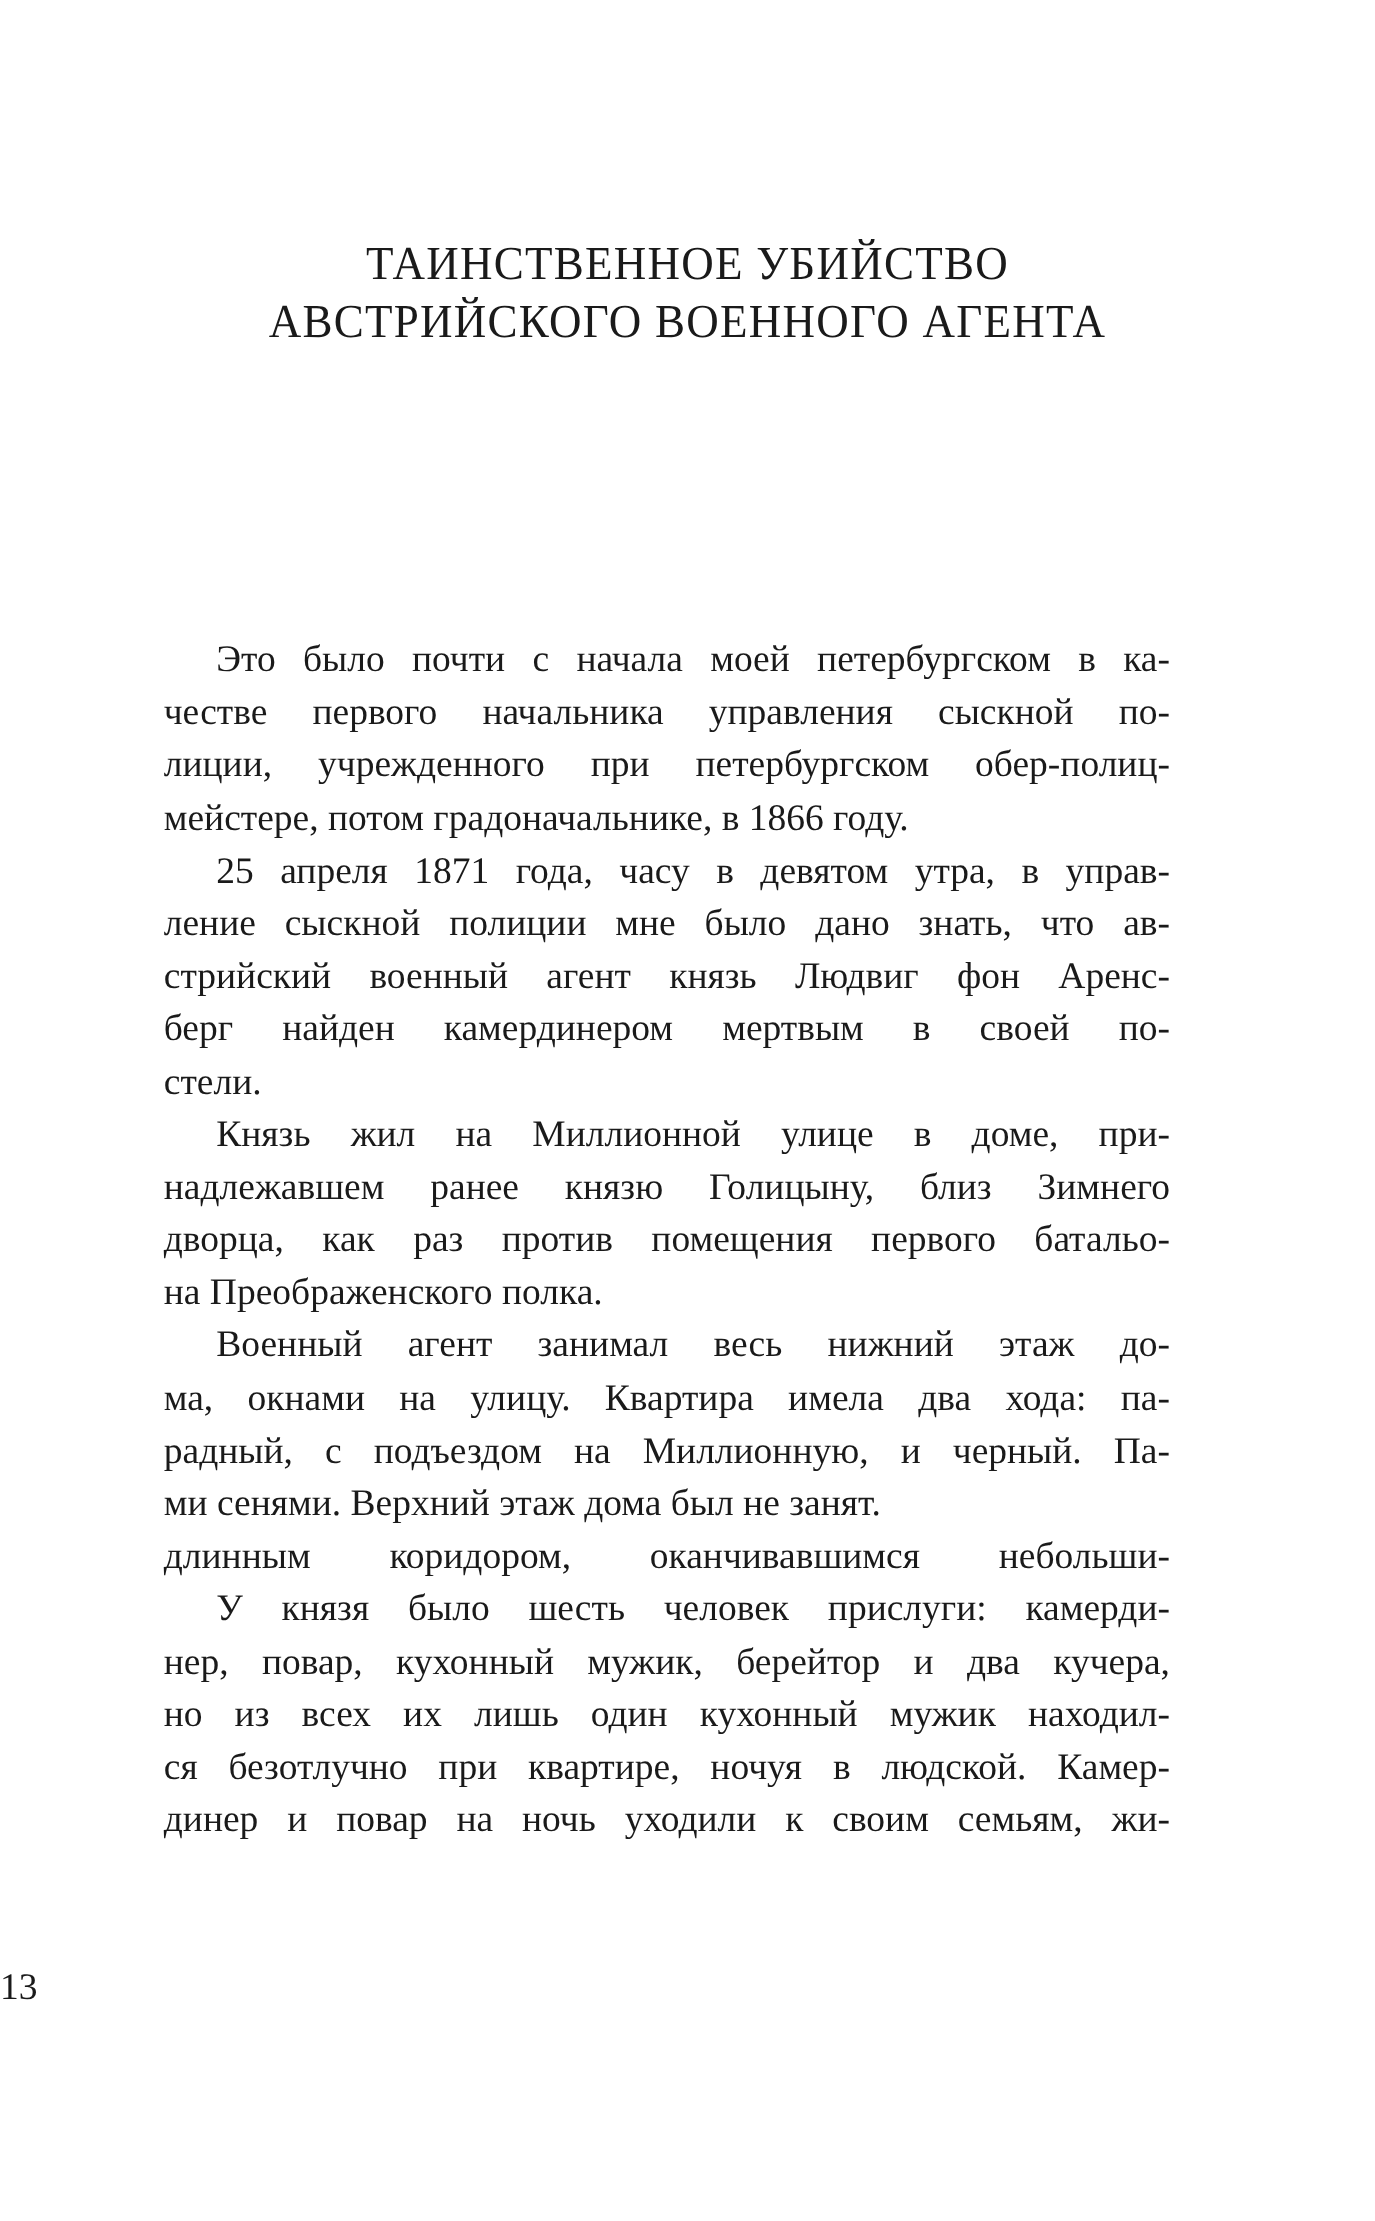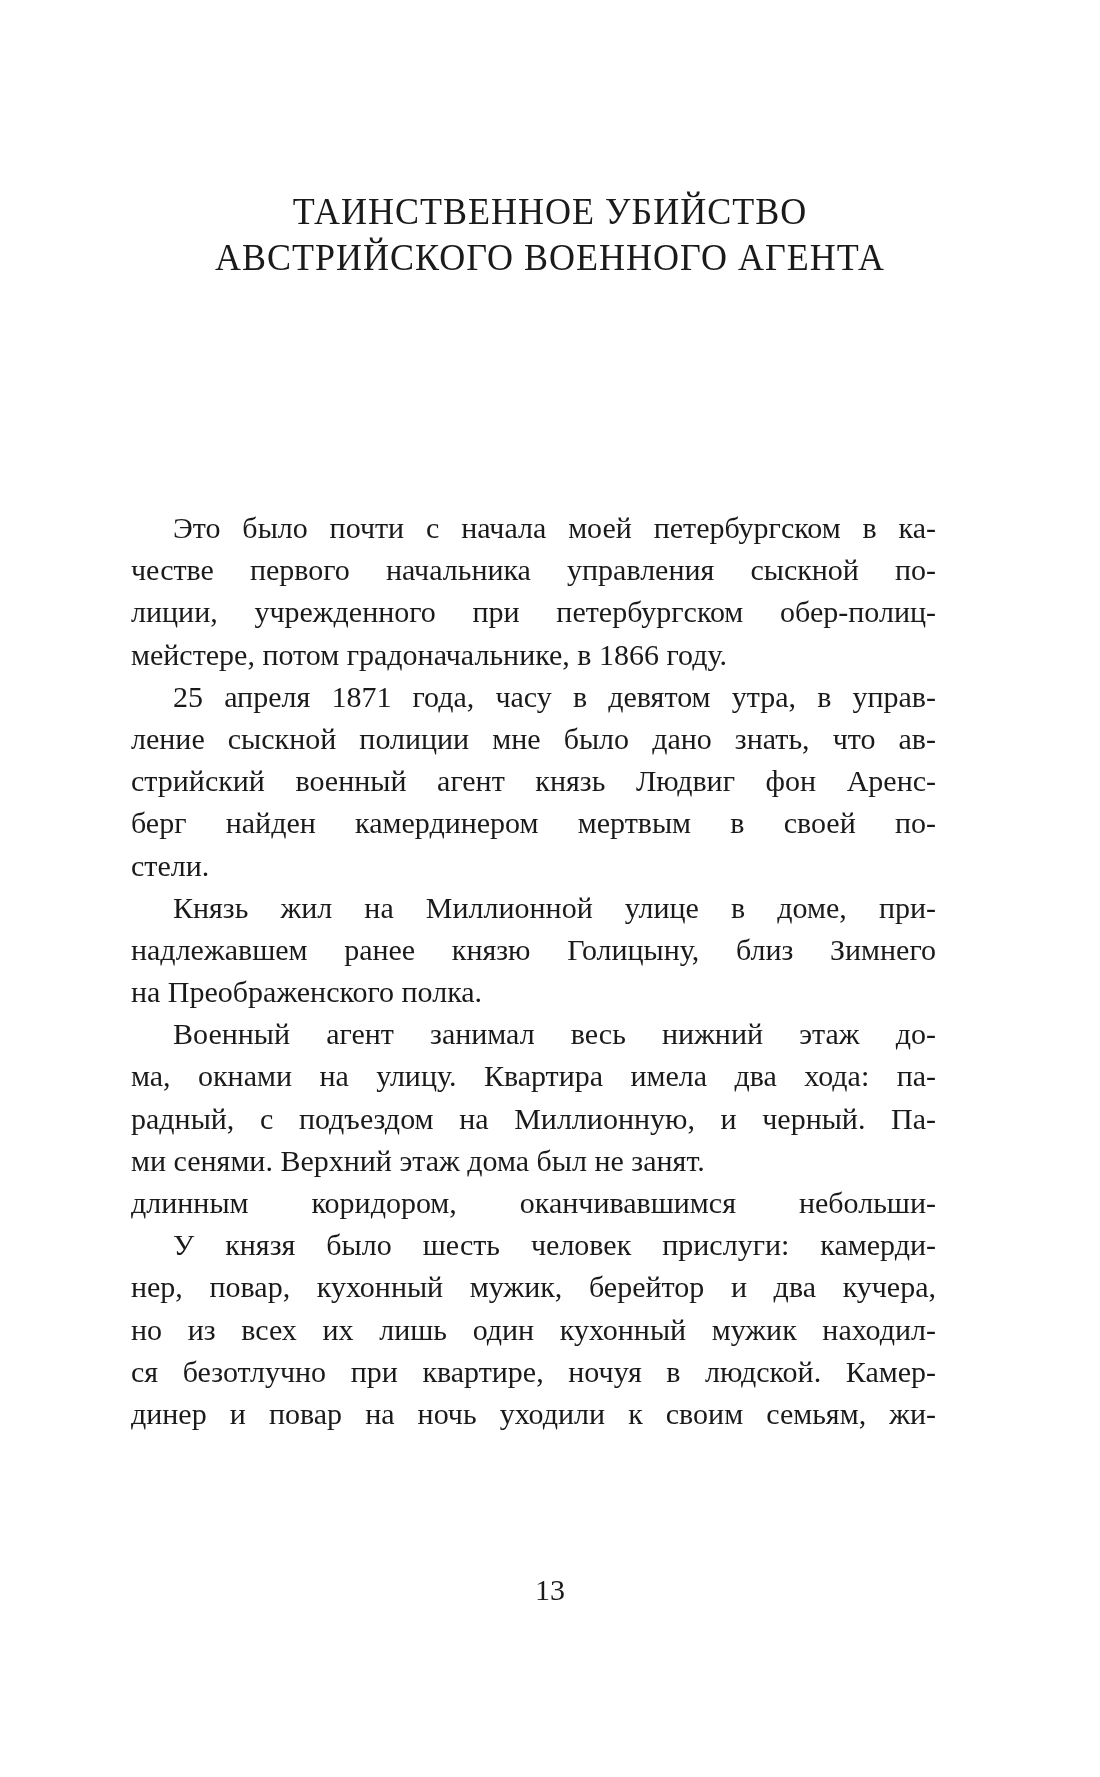--- a/index.html
+++ b/index.html
@@ -14,21 +14,21 @@
   .title div { white-space: nowrap; }
   .body {
     position: absolute; left: 131px; top: 507px; width: 805px;
     font-family: "Liberation Serif", "DejaVu Serif", serif;
     font-size: 30px; line-height: 42.2px; color: #1a1a1a;
   }
   .line { white-space: nowrap; height: 42.2px; }
   .line.justify { text-align: justify; text-align-last: justify; }
   .line.indent { padding-left: 42px; }
   .page-number {
-    position: absolute; left: 0; top: 1573px; width: 1100px; text-align: center;
+    position: absolute; left: 0; top: 1573px; width: 1100px; text-align: left;
     font-family: "Liberation Serif", "DejaVu Serif", serif;
     font-size: 30px; color: #1a1a1a;
   }
 </style>
 </head>
 <body>
 
 <div class="page">
   <div class="title">
     <div>ТАИНСТВЕННОЕ УБИЙСТВО</div>
@@ -40,20 +40,21 @@
       <div class="line justify">честве первого начальника управления сыскной по-</div>
       <div class="line justify">лиции, учрежденного при петербургском обер-полиц-</div>
       <div class="line">мейстере, потом градоначальнике, в 1866 году.</div>
       <div class="line justify indent">25 апреля 1871 года, часу в девятом утра, в управ-</div>
       <div class="line justify">ление сыскной полиции мне было дано знать, что ав-</div>
       <div class="line justify">стрийский военный агент князь Людвиг фон Аренс-</div>
       <div class="line justify">берг найден камердинером мертвым в своей по-</div>
       <div class="line">стели.</div>
       <div class="line justify indent">Князь жил на Миллионной улице в доме, при-</div>
       <div class="line justify">надлежавшем ранее князю Голицыну, близ Зимнего</div>
+      <div class="line justify">дворца, как раз против помещения первого батальо-</div>
       <div class="line">на Преображенского полка.</div>
       <div class="line justify indent">Военный агент занимал весь нижний этаж до-</div>
       <div class="line justify">ма, окнами на улицу. Квартира имела два хода: па-</div>
       <div class="line justify">радный, с подъездом на Миллионную, и черный. Па-</div>
       <div class="line">ми сенями. Верхний этаж дома был не занят.</div>
       <div class="line justify">длинным коридором, оканчивавшимся небольши-</div>
       <div class="line justify indent">У князя было шесть человек прислуги: камерди-</div>
       <div class="line justify">нер, повар, кухонный мужик, берейтор и два кучера,</div>
       <div class="line justify">но из всех их лишь один кухонный мужик находил-</div>
       <div class="line justify">ся безотлучно при квартире, ночуя в людской. Камер-</div>

